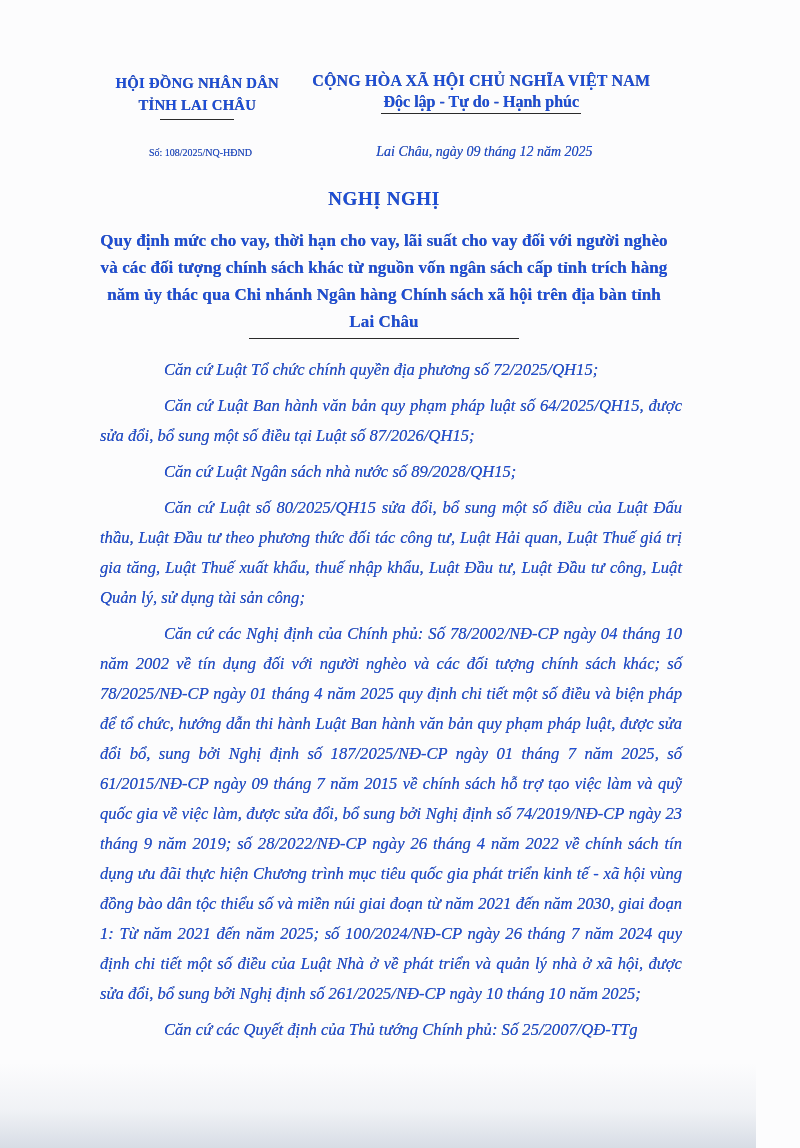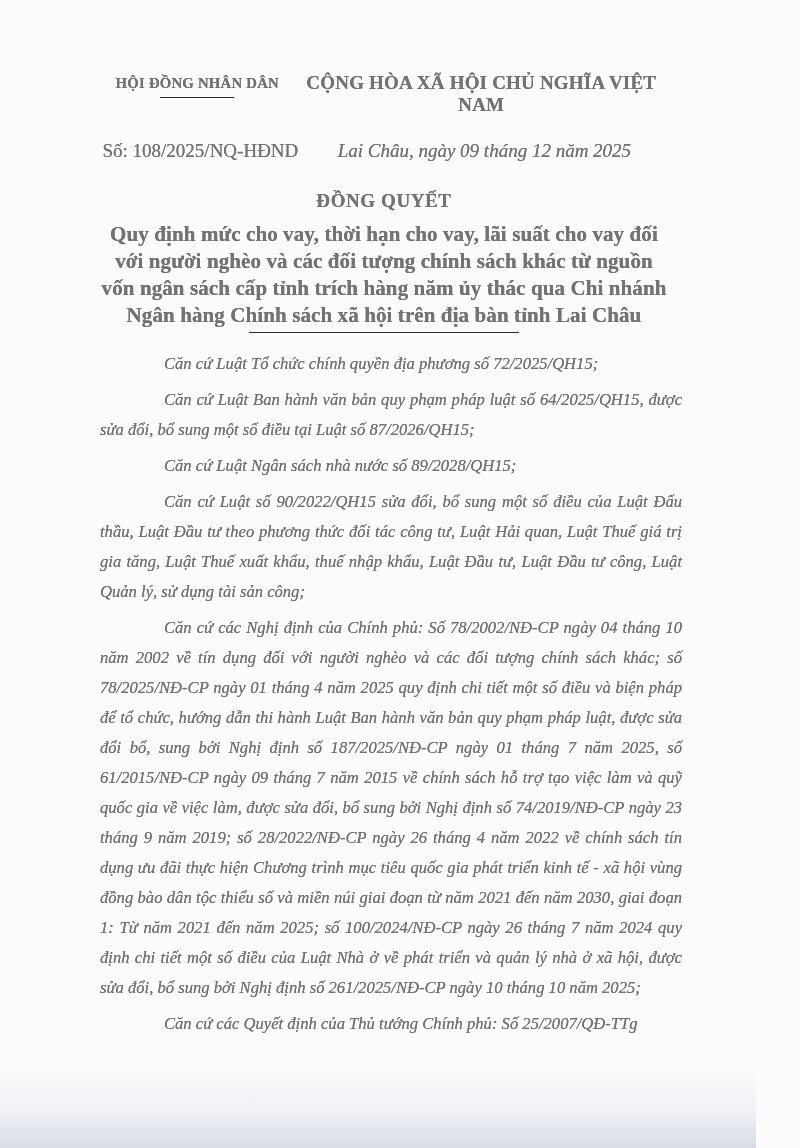--- a/index.html
+++ b/index.html
@@ -2,91 +2,95 @@
 <html><head>
 <meta charset="utf-8">
 <style>
   html, body { margin:0; padding:0; background:#fcfcfd; }
   .page {
     position:relative;
     width:756px; height:1148px;
     background:#fcfcfd;
     overflow:hidden;
     font-family:"Liberation Serif","DejaVu Serif",serif;
-    color:#737373;
+    color:#1d4ed8;
     text-shadow:0 0 0.6px rgba(30,30,30,0.65);
     box-sizing:border-box;
   }
   
   .bottom-shadow {
     position:absolute; left:0; right:0; bottom:0; height:85px;
     background:linear-gradient(to bottom, rgba(186,196,212,0) 0%, rgba(186,196,212,0.18) 55%, rgba(170,182,200,0.45) 100%);
     pointer-events:none;
   }
   .header {
     display:flex; justify-content:space-between;
     padding:72px 88px 0 100px;
   }
   .h-left { width:200px; text-align:center; font-weight:bold; font-size:14.8px; line-height:1.5; letter-spacing:0.2px; }
   .h-left .bar { width:74px; height:0; border-top:1.6px solid #2a2a2a; margin:3px auto 0; }
   .h-right { width:384px; text-align:center; }
-  .h-right .l1 { font-weight:bold; font-size:19px; letter-spacing:0.2px; }
+  .h-right .l1 { font-weight:bold; font-size:16px; letter-spacing:0.2px; }
   .h-right .l2 {
     display:inline-block; font-weight:bold; font-size:16px;
     margin-top:3px; padding:0 2px 2px; border-bottom:1.6px solid #2a2a2a;
   }
   .meta-row {
     display:flex; justify-content:space-between; align-items:baseline;
     padding:24px 88px 0 100px;
   }
-  .doc-number { width:210px; text-align:center; font-size:19px; }
-  .place-date { width:384px; text-align:center; font-style:italic; font-size:19px; }
+  .doc-number { width:210px; text-align:center; font-size:10px; }
+  .place-date { width:384px; text-align:center; font-style:italic; font-size:14px; }
   .title-block { margin-top:28px; text-align:center; padding:0 88px 0 100px; }
   .title { font-weight:bold; font-size:19px; letter-spacing:0.6px; }
   .subtitle {
-    font-weight:bold; font-size:21px; line-height:27px;
-    max-width:628px; margin:9px auto 0; letter-spacing:0.1px;
+    font-weight:bold; font-size:17px; line-height:27px;
+    max-width:628px; margin:17px auto 0; letter-spacing:0.1px;
   }
   .subtitle-bar { width:270px; height:0; border-top:1.6px solid #2a2a2a; margin:3px auto 0; }
   .body-text {
     padding:16px 74px 0 100px;
     font-style:italic; font-size:16.6px; line-height:30px;
     text-align:justify;
   }
   .body-text p { margin:0 0 6px; text-indent:64px; }
 </style>
 </head>
 <body>
 
 <div class="page">
 
   <div class="header">
     <div class="h-left">
       <div>HỘI ĐỒNG NHÂN DÂN</div>
+      <div>TỈNH LAI CHÂU</div>
       <div class="bar"></div>
     </div>
     <div class="h-right">
       <div class="l1">CỘNG HÒA XÃ HỘI CHỦ NGHĨA VIỆT NAM</div>
+      <div>
+        <span class="l2">Độc lập - Tự do - Hạnh phúc</span>
+      </div>
     </div>
   </div>
 
   <div class="meta-row">
     <div class="doc-number">Số: 108/2025/NQ-HĐND</div>
     <div class="place-date">Lai Châu, ngày 09 tháng 12 năm 2025</div>
   </div>
 
   <div class="title-block">
-    <div class="title">ĐỒNG QUYẾT</div>
+    <div class="title">NGHỊ NGHỊ</div>
     <div class="subtitle">Quy định mức cho vay, thời hạn cho vay, lãi suất cho vay đối với người nghèo và các đối tượng chính sách khác từ nguồn vốn ngân sách cấp tỉnh trích hàng năm ủy thác qua Chi nhánh Ngân hàng Chính sách xã hội trên địa bàn tỉnh Lai Châu</div>
     <div class="subtitle-bar"></div>
   </div>
 
   <div class="body-text">
     <p>Căn cứ Luật Tổ chức chính quyền địa phương số 72/2025/QH15;</p>
     <p>Căn cứ Luật Ban hành văn bản quy phạm pháp luật số 64/2025/QH15, được sửa đổi, bổ sung một số điều tại Luật số 87/2026/QH15;</p>
     <p>Căn cứ Luật Ngân sách nhà nước số 89/2028/QH15;</p>
-    <p>Căn cứ Luật số 90/2022/QH15 sửa đổi, bổ sung một số điều của Luật Đấu thầu, Luật Đầu tư theo phương thức đối tác công tư, Luật Hải quan, Luật Thuế giá trị gia tăng, Luật Thuế xuất khẩu, thuế nhập khẩu, Luật Đầu tư, Luật Đầu tư công, Luật Quản lý, sử dụng tài sản công;</p>
+    <p>Căn cứ Luật số 80/2025/QH15 sửa đổi, bổ sung một số điều của Luật Đấu thầu, Luật Đầu tư theo phương thức đối tác công tư, Luật Hải quan, Luật Thuế giá trị gia tăng, Luật Thuế xuất khẩu, thuế nhập khẩu, Luật Đầu tư, Luật Đầu tư công, Luật Quản lý, sử dụng tài sản công;</p>
     <p>Căn cứ các Nghị định của Chính phủ: Số 78/2002/NĐ-CP ngày 04 tháng 10 năm 2002 về tín dụng đối với người nghèo và các đối tượng chính sách khác; số 78/2025/NĐ-CP ngày 01 tháng 4 năm 2025 quy định chi tiết một số điều và biện pháp để tổ chức, hướng dẫn thi hành Luật Ban hành văn bản quy phạm pháp luật, được sửa đổi bổ, sung bởi Nghị định số 187/2025/NĐ-CP ngày 01 tháng 7 năm 2025, số 61/2015/NĐ-CP ngày 09 tháng 7 năm 2015 về chính sách hỗ trợ tạo việc làm và quỹ quốc gia về việc làm, được sửa đổi, bổ sung bởi Nghị định số 74/2019/NĐ-CP ngày 23 tháng 9 năm 2019; số 28/2022/NĐ-CP ngày 26 tháng 4 năm 2022 về chính sách tín dụng ưu đãi thực hiện Chương trình mục tiêu quốc gia phát triển kinh tế - xã hội vùng đồng bào dân tộc thiểu số và miền núi giai đoạn từ năm 2021 đến năm 2030, giai đoạn 1: Từ năm 2021 đến năm 2025; số 100/2024/NĐ-CP ngày 26 tháng 7 năm 2024 quy định chi tiết một số điều của Luật Nhà ở về phát triển và quản lý nhà ở xã hội, được sửa đổi, bổ sung bởi Nghị định số 261/2025/NĐ-CP ngày 10 tháng 10 năm 2025;</p>
     <p>Căn cứ các Quyết định của Thủ tướng Chính phủ: Số 25/2007/QĐ-TTg</p>
   </div>
 
   <div class="bottom-shadow"></div>
 </div>
 
 </body></html>

